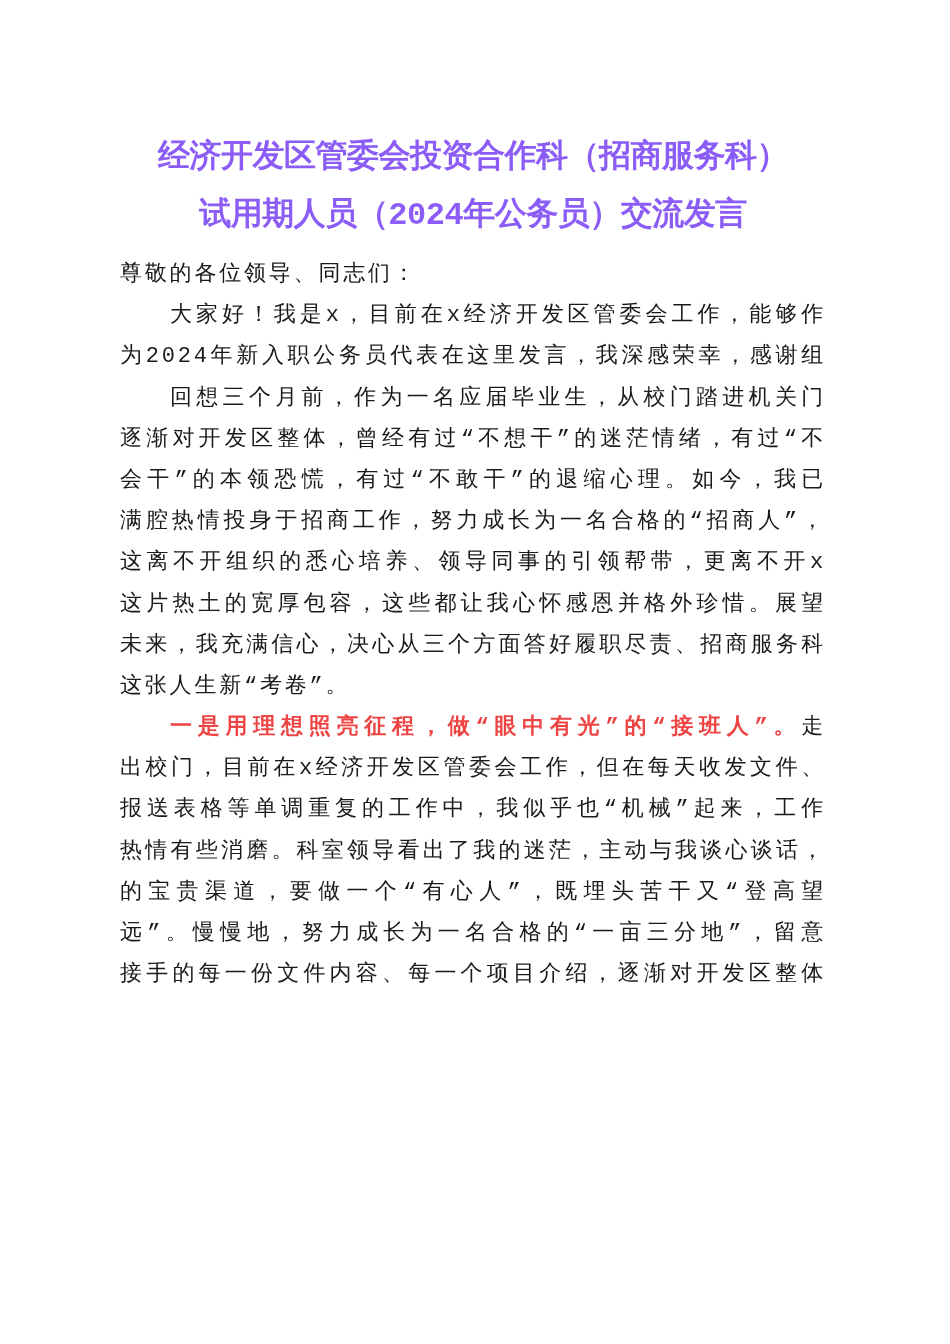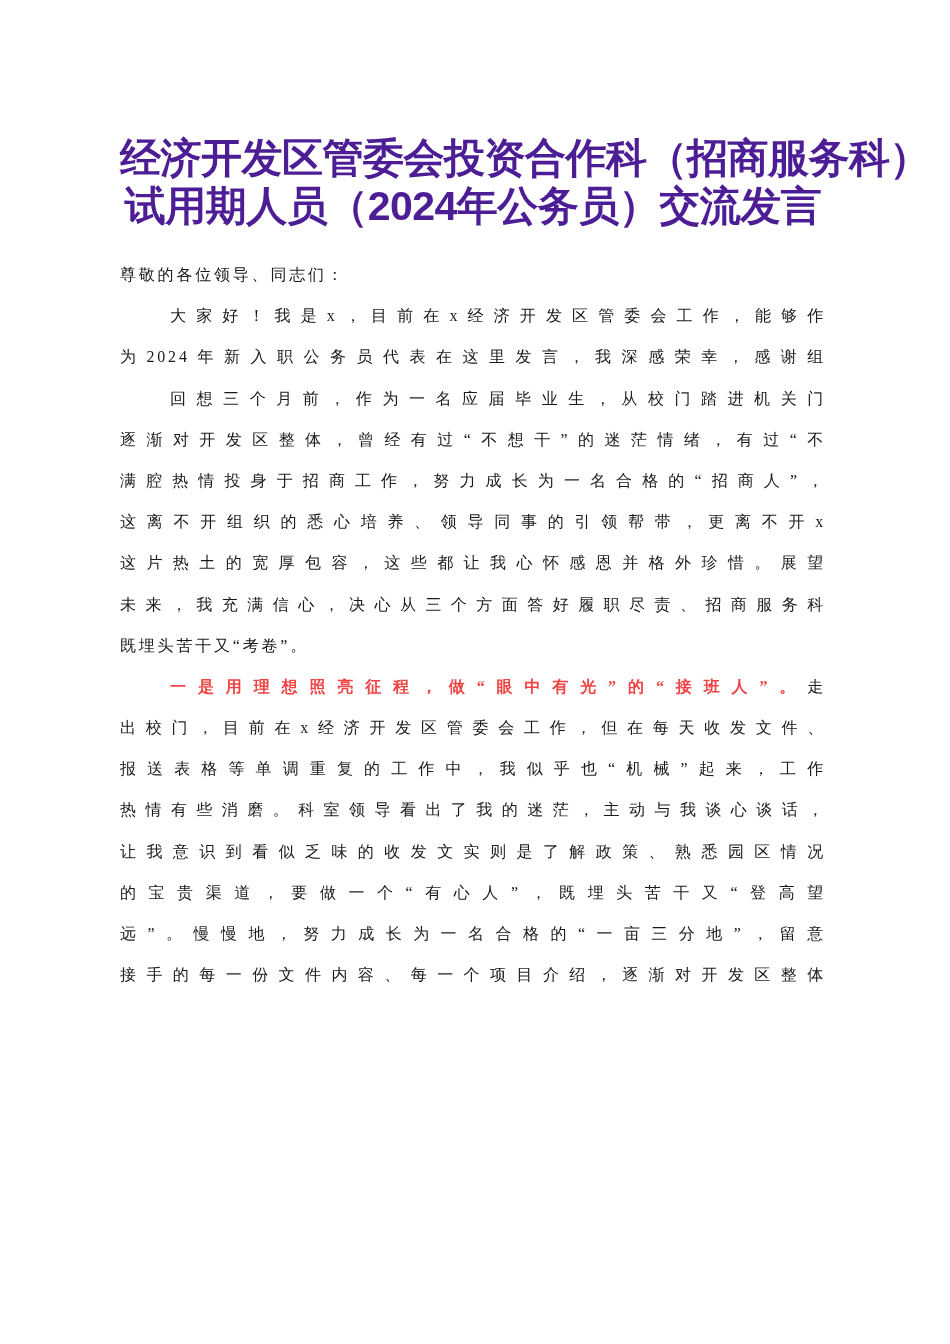--- a/index.html
+++ b/index.html
@@ -18,37 +18,37 @@
       position: absolute;
       left: 120px;
       top: 0;
       width: 706px;
     }
     .title {
       position: absolute;
       left: 0;
       width: 706px;
       text-align: center;
-      font-family: Liberation Sans, sans-serif;
+      font-family: Liberation Mono, monospace;
       font-weight: bold;
-      font-size: 41px;
+      font-size: 32px;
       line-height: 40px;
       letter-spacing: -0.5px;
-      color: #4c1d95;
+      color: #8b5cf6;
       white-space: nowrap;
     }
     .title.l1 { top: 138px; }
-    .title.l2 { top: 186px; text-align: center; }
+    .title.l2 { top: 196px; text-align: center; }
     .body-text {
       position: absolute;
       left: 0;
       top: 254px;
       width: 706px;
-      font-family: Liberation Serif, serif;
-      font-size: 16px;
+      font-family: Liberation Mono, monospace;
+      font-size: 22px;
       line-height: 41.2px;
       color: #1a1a1a;
     }
     .line {
       display: block;
       height: 41.2px;
       white-space: nowrap;
       text-align: justify;
       text-align-last: justify;
       letter-spacing: 2.8px;
@@ -74,29 +74,29 @@
 
   <div class="body-text">
 
     <span class="line last">尊敬的各位领导、同志们：</span>
 
     <span class="line indent">大家好！我是x，目前在x经济开发区管委会工作，能够作</span>
     <span class="line">为2024年新入职公务员代表在这里发言，我深感荣幸，感谢组</span>
 
     <span class="line indent">回想三个月前，作为一名应届毕业生，从校门踏进机关门</span>
     <span class="line">逐渐对开发区整体，曾经有过“不想干”的迷茫情绪，有过“不</span>
+    <span class="line">会干”的本领恐慌，有过“不敢干”的退缩心理。如今，我已</span>
     <span class="line">满腔热情投身于招商工作，努力成长为一名合格的“招商人”，</span>
     <span class="line">这离不开组织的悉心培养、领导同事的引领帮带，更离不开x</span>
     <span class="line">这片热土的宽厚包容，这些都让我心怀感恩并格外珍惜。展望</span>
     <span class="line">未来，我充满信心，决心从三个方面答好履职尽责、招商服务科</span>
-    <span class="line last">既埋头苦干又“考卷”。</span>
+    <span class="line last">这张人生新“考卷”。</span>
 
     <span class="line indent"><span class="lead">一是用理想照亮征程，做“眼中有光”的“接班人”。</span><span>走</span></span>
     <span class="line">出校门，目前在x经济开发区管委会工作，但在每天收发文件、</span>
     <span class="line">报送表格等单调重复的工作中，我似乎也“机械”起来，工作</span>
     <span class="line">热情有些消磨。科室领导看出了我的迷茫，主动与我谈心谈话，</span>
-    <span class="line">让我意识到看似乏味的收发文实则是了解政策、熟悉园区情况</span>
     <span class="line">的宝贵渠道，要做一个“有心人”，既埋头苦干又“登高望</span>
     <span class="line">远”。慢慢地，努力成长为一名合格的“一亩三分地”，留意</span>
     <span class="line">接手的每一份文件内容、每一个项目介绍，逐渐对开发区整体</span>
 
   </div>
 </div>
 
 </body></html>

